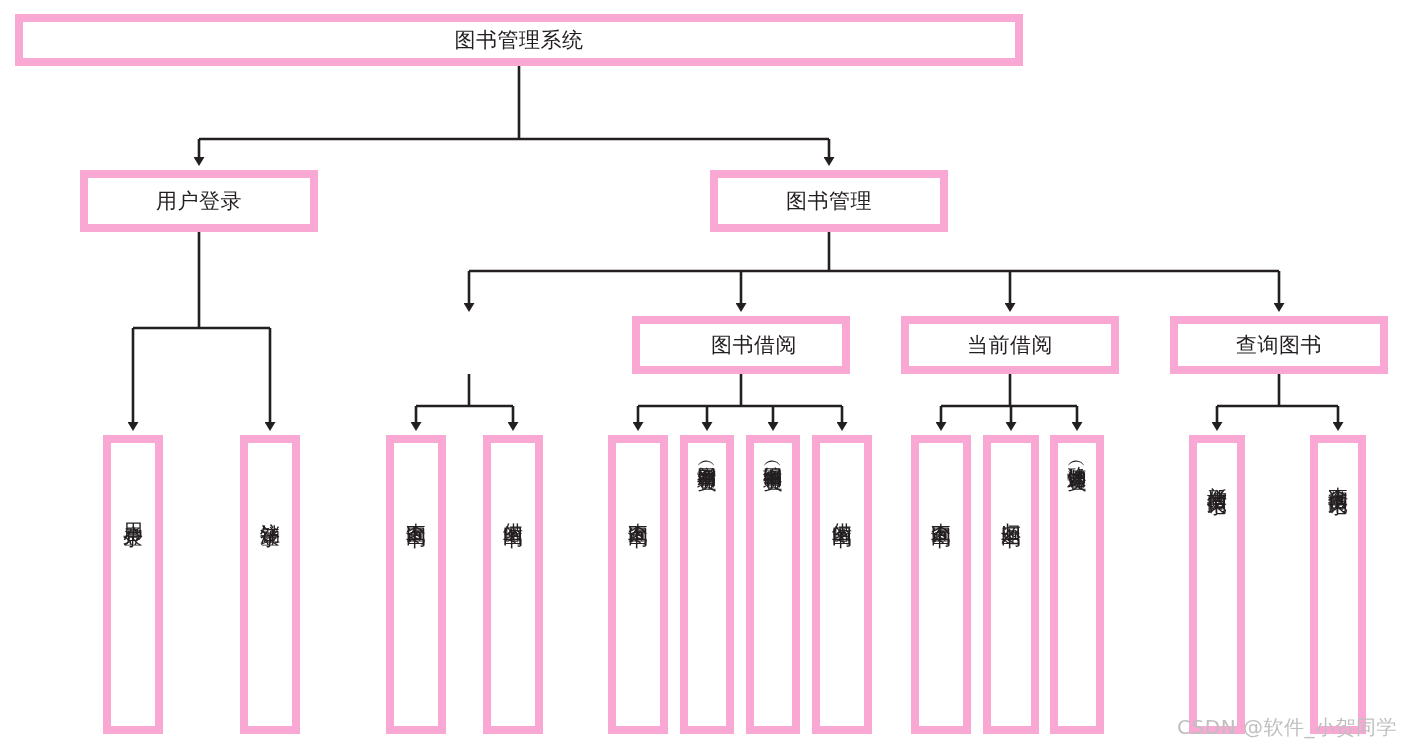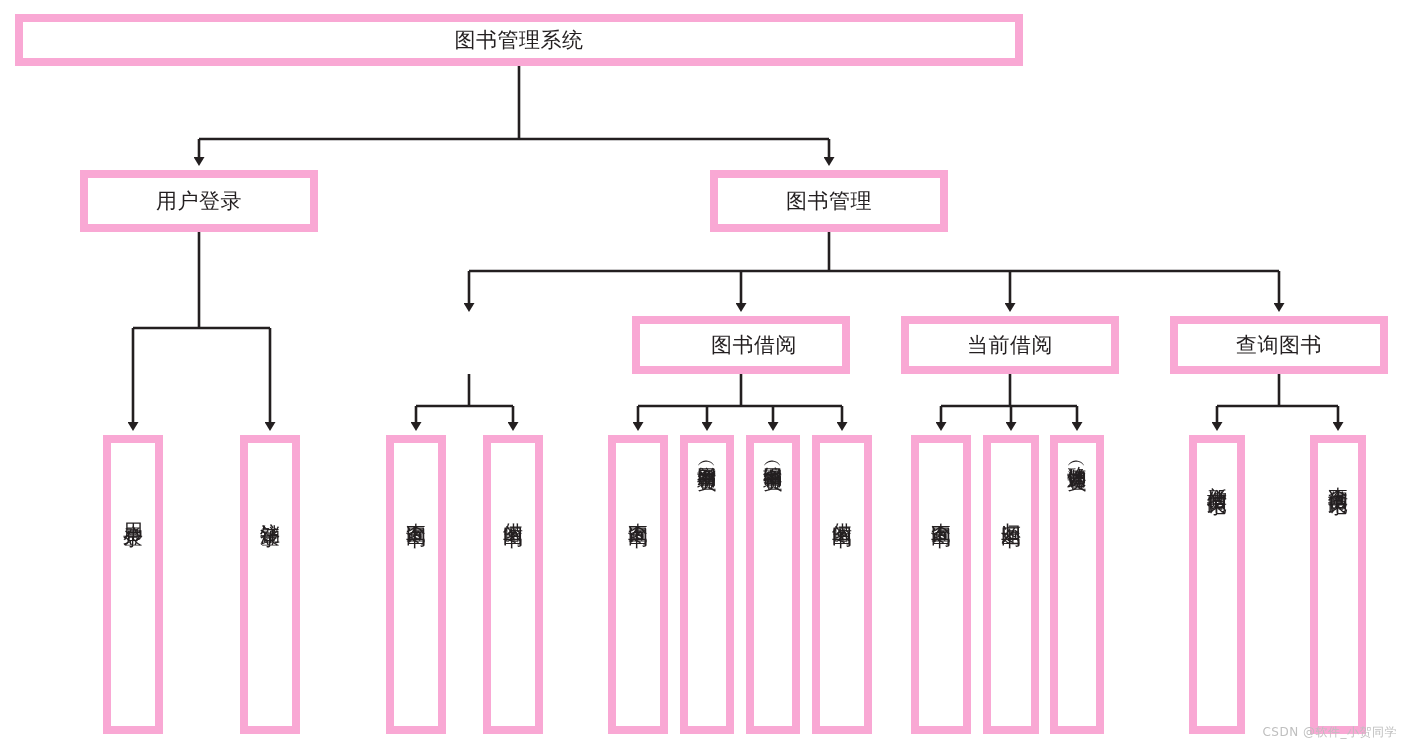--- a/index.html
+++ b/index.html
@@ -51,21 +51,21 @@
     font-size: 20px;
     line-height: 1.35;
     letter-spacing: 2px;
     white-space: nowrap;
     text-align: center;
   }
   .watermark {
     position: absolute;
     right: 8px;
     bottom: 6px;
-    font-size: 12px;
+    font-size: 20px;
     color: #bfbfbf;
     white-space: nowrap;
     letter-spacing: 0.5px;
   }
 </style>
 </head>
 <body>
 
 <div id="canvas">
 

